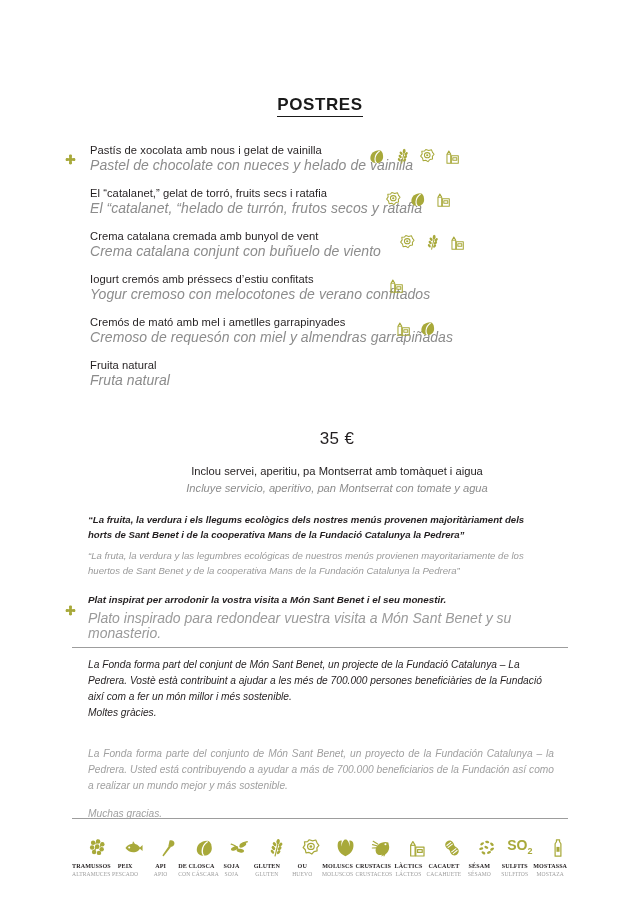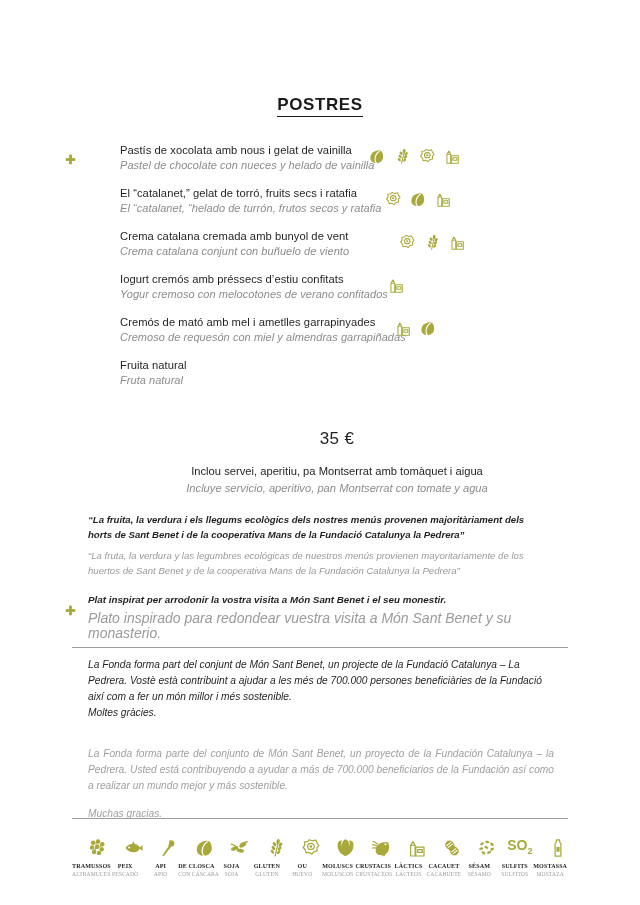--- a/index.html
+++ b/index.html
@@ -46,31 +46,31 @@
   .dishes {
     position: absolute;
     top: 143px;
     left: 0;
     width: 640px;
   }
   .dish {
     position: relative;
     min-height: 26px;
     margin-bottom: 13px;
-    padding-left: 120px;
+    padding-left: 90px;
     padding-right: 24px;
   }
   .dish-ca {
     font-size: 11.2px;
     line-height: 15px;
     color: #231f20;
     letter-spacing: 0.05px;
   }
   .dish-es {
-    font-size: 11px;
+    font-size: 14px;
     line-height: 15px;
     color: #8c8c8c;
     font-style: italic;
     letter-spacing: 0.05px;
   }
   .marker {
     position: absolute;
     left: 64px;
     top: 10px;
     width: 13px;

